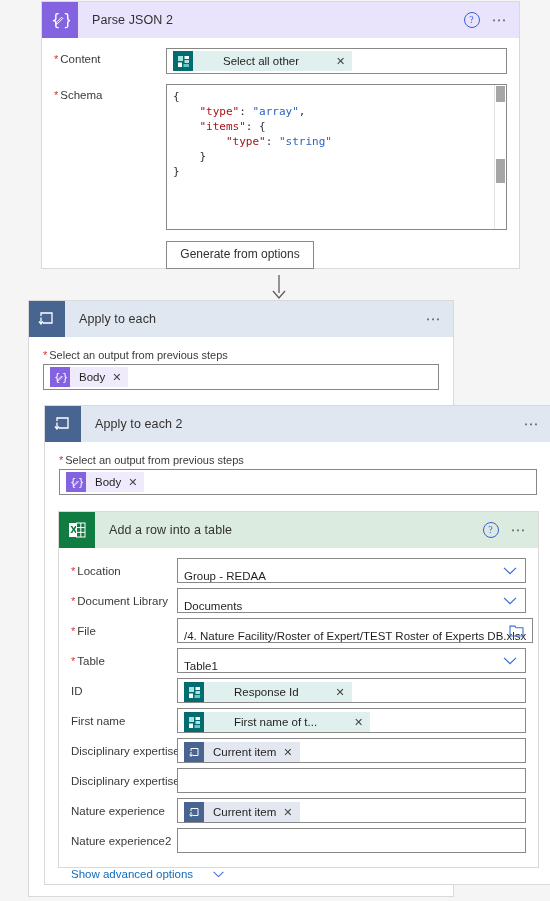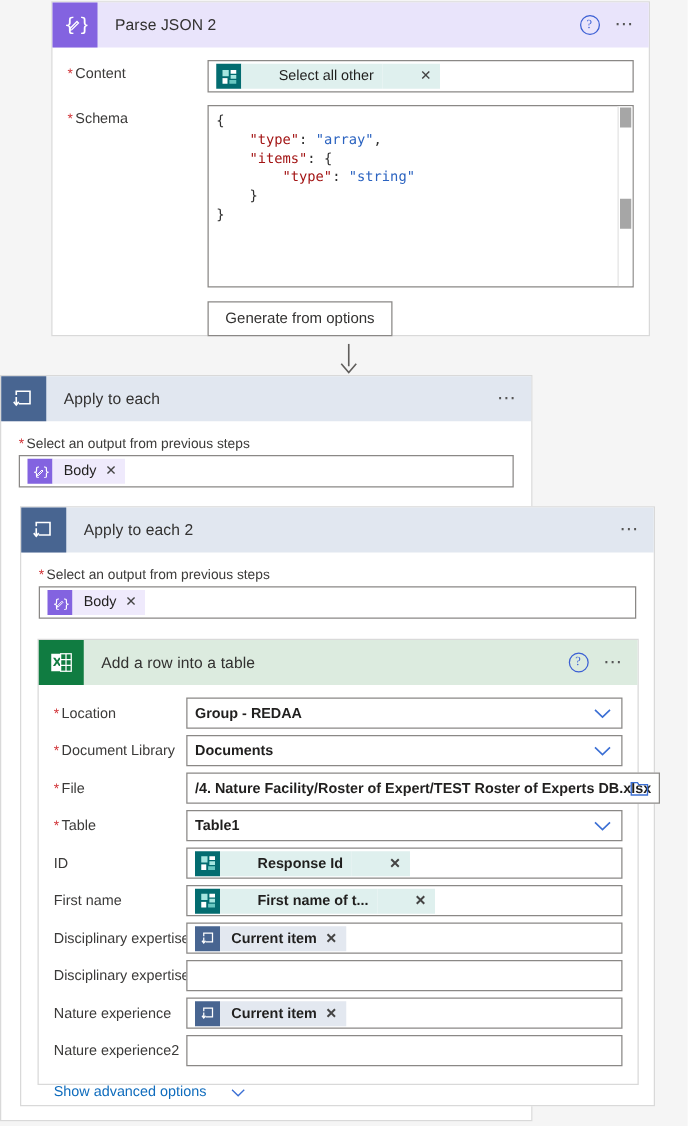--- a/index.html
+++ b/index.html
@@ -206,21 +206,21 @@
   #connector {
     position: absolute;
     left: 266px;
     top: 275px;
     width: 26px;
     height: 26px;
   }
 
   
   #apply-each-1 {
-    left: 0;
+    left: 28px;
     top: 300px;
     width: 426px;
     height: 597px;
     background: #ffffff;
   }
   #apply-each-1 > .card-header { background: #e1e7f0; }
   .icon-steel { background: #486591; }
   .loop-section { padding-top: 12px; }
   .sublabel {
     font-size: 11px;
@@ -276,24 +276,23 @@
     flex: 0 0 106px;
     white-space: nowrap;
   }
   .ex-field {
     flex: 1;
     border: 1px solid #8a8886;
     height: 25px;
     box-sizing: border-box;
     background: #fff;
     display: flex;
-    align-items: center;
+    align-items: flex-end;
     padding: 0 6px;
     position: relative;
-    font-weight: bold;
   }
   .ex-value {
     font-size: 11.5px;
     color: #201f1e;
     white-space: nowrap;
     overflow: hidden;
   }
   .chevron {
     position: absolute;
     right: 8px;

